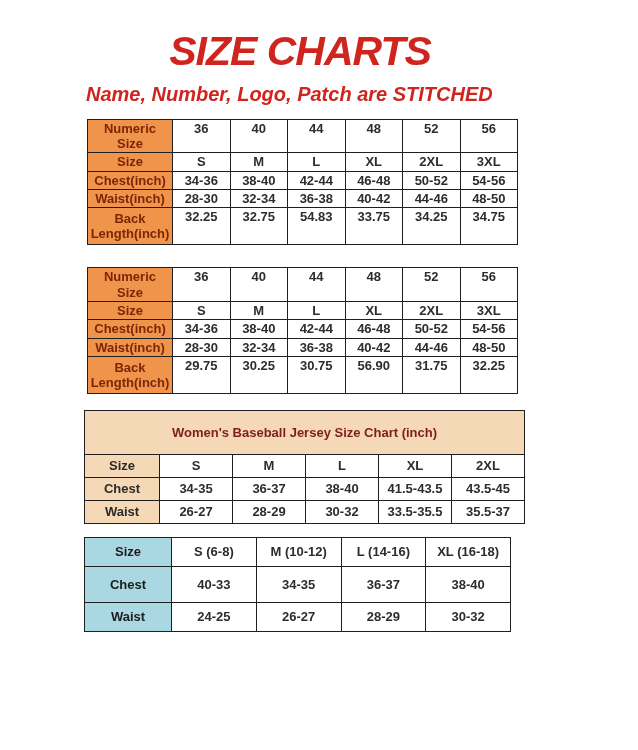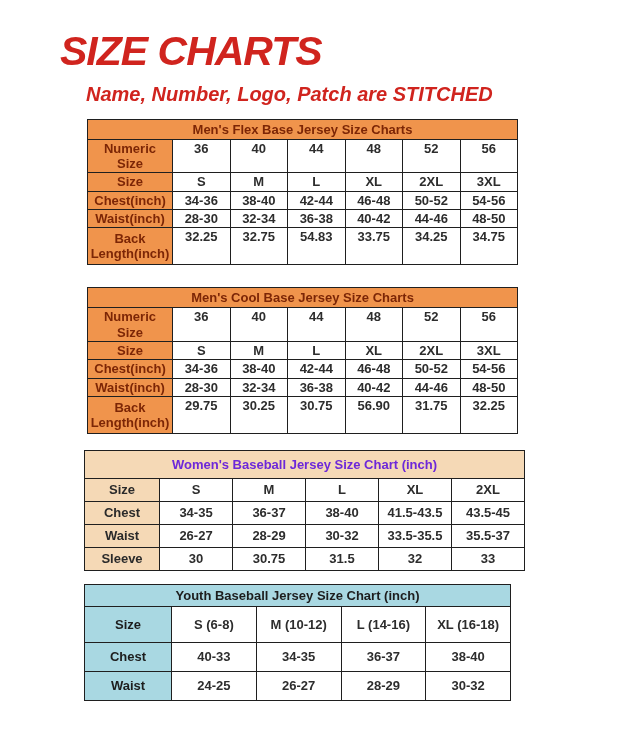--- a/index.html
+++ b/index.html
@@ -9,21 +9,21 @@
     height: 750px;
     background: #ffffff;
     font-family: "Liberation Sans", sans-serif;
     box-sizing: border-box;
     padding-top: 30px;
     overflow: hidden;
   }
   .page-title {
     margin: 0 0 0 60px;
     width: 480px;
-    text-align: left;
+    text-align: center;
     font-size: 41px;
     line-height: 1.05;
     font-weight: bold;
     font-style: italic;
     letter-spacing: -1px;
     color: var(--title-red, #D0241E);
   }
   .page-subtitle {
     margin: 9px 0 0 86px;
     font-size: 20px;
@@ -53,21 +53,21 @@
   table.orange { width: 431px; margin: 0 0 0 3px; }
   .orange .table-title, .orange .row-label { background: var(--orange, #F0944C); color: var(--maroon, #7C2606); }
   .orange .cell { vertical-align: top; }
   .orange tr:last-child td { height: 34px; }
   .gap-after-t1 { height: 22px; }
   .gap-after-t2 { height: 16px; }
   .gap-after-t3 { height: 13px; }
 
   
   table.peach { width: 441px; }
-  .peach .table-title { background: var(--peach, #F5D9B6); color: #6d28d9; padding: 6px 2px; }
+  .peach .table-title { background: var(--peach, #F5D9B6); color: #7f1d1d; padding: 14px 2px; }
   .peach .row-label { background: var(--peach, #F5D9B6); color: #2a2a2a; }
   .peach td { height: 20px; font-size: 13.5px; }
 
   
   table.blue { width: 427px; }
   .blue .table-title { background: var(--blue, #A9D8E2); color: #1d1d1d; padding: 3px 2px; }
   .blue .row-label { background: var(--blue, #A9D8E2); color: #1d1d1d; }
   .blue td { height: 26px; font-size: 13.5px; }
   .blue tr:nth-child(2) td { height: 33px; }
 </style>
@@ -85,23 +85,20 @@
           <col style="width: 85px;">
           <col>
           <col>
           <col>
           <col>
           <col>
           <col>
         </colgroup>
         <tbody>
           <tr>
-            <th colspan="7" class="table-title">Men's Flex Base Jersey Size Charts</th>
-          </tr>
-          <tr>
             <td class="row-label">Numeric
 Size</td>
             <td class="cell">36</td>
             <td class="cell">40</td>
             <td class="cell">44</td>
             <td class="cell">48</td>
             <td class="cell">52</td>
             <td class="cell">56</td>
           </tr>
           <tr>
@@ -149,23 +146,20 @@
           <col style="width: 85px;">
           <col>
           <col>
           <col>
           <col>
           <col>
           <col>
         </colgroup>
         <tbody>
           <tr>
-            <th colspan="7" class="table-title">Men's Cool Base Jersey Size Charts</th>
-          </tr>
-          <tr>
             <td class="row-label">Numeric
 Size</td>
             <td class="cell">36</td>
             <td class="cell">40</td>
             <td class="cell">44</td>
             <td class="cell">48</td>
             <td class="cell">52</td>
             <td class="cell">56</td>
           </tr>
           <tr>
@@ -238,43 +232,32 @@
             <td class="cell">43.5-45</td>
           </tr>
           <tr>
             <td class="row-label">Waist</td>
             <td class="cell">26-27</td>
             <td class="cell">28-29</td>
             <td class="cell">30-32</td>
             <td class="cell">33.5-35.5</td>
             <td class="cell">35.5-37</td>
           </tr>
-          <tr>
-            <td class="row-label">Sleeve</td>
-            <td class="cell">30</td>
-            <td class="cell">30.75</td>
-            <td class="cell">31.5</td>
-            <td class="cell">32</td>
-            <td class="cell">33</td>
-          </tr>
         </tbody>
       </table>
       <div class="gap-after-t3"></div>
       <table class="chart blue">
         <colgroup>
           <col style="width: 87px;">
           <col>
           <col>
           <col>
           <col>
         </colgroup>
         <tbody>
-          <tr>
-            <th colspan="5" class="table-title">Youth Baseball Jersey Size Chart (inch)</th>
-          </tr>
           <tr>
             <td class="row-label">Size</td>
             <td class="cell">S (6-8)</td>
             <td class="cell">M (10-12)</td>
             <td class="cell">L (14-16)</td>
             <td class="cell">XL (16-18)</td>
           </tr>
           <tr>
             <td class="row-label">Chest</td>
             <td class="cell">40-33</td>

